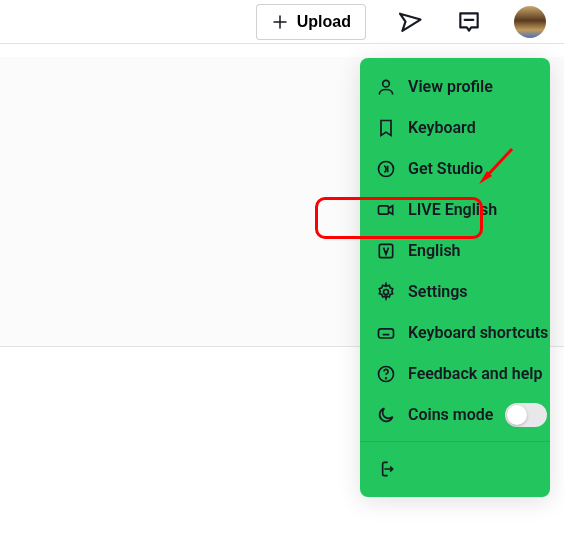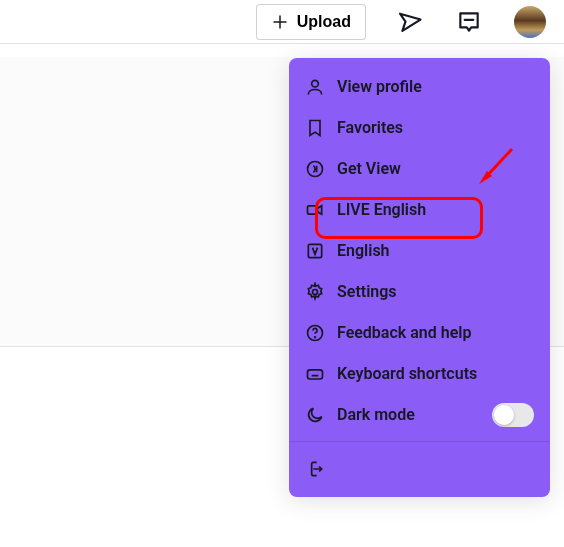--- a/index.html
+++ b/index.html
@@ -32,22 +32,22 @@
     width:32px;height:32px;border-radius:50%;
     background:linear-gradient(180deg,#c8a86a 0%,#5a3a20 45%,#c19a5b 75%,#4a70c0 100%);
     cursor:pointer;
   }
   .content-strip{
     position:absolute;left:0;right:0;top:57px;height:290px;
     background:#fbfbfb;
     border-bottom:1px solid rgba(22,24,35,.1);
   }
   .dropdown{
-    position:absolute;top:58px;right:14px;width:261px;
-    background:#8b5cf6;border-radius:8px;
+    position:absolute;top:58px;right:14px;width:190px;
+    background:#22c55e;border-radius:8px;
     box-shadow:0 4px 24px rgba(0,0,0,.12);
     padding:8px 0;
     z-index:10;
   }
   .item{
     display:flex;align-items:center;gap:12px;
     padding:0 16px;height:41px;
     font-size:16px;font-weight:600;
     cursor:pointer;white-space:nowrap;
   }
@@ -111,30 +111,30 @@
         </svg>
       </span>
     <span class="label">View profile</span>
   </div>
   <div class="item">
     <span class="ico">
         <svg viewBox="0 0 24 24" fill="none" stroke="currentColor" stroke-width="2">
           <path d="M6 3h12v18l-6-4-6 4z"></path>
         </svg>
       </span>
-    <span class="label">Favorites</span>
+    <span class="label">Keyboard</span>
   </div>
   <div class="item">
     <span class="ico">
         <svg viewBox="0 0 24 24" fill="none" stroke="currentColor" stroke-width="2">
           <circle cx="12" cy="12" r="9"></circle>
           <path d="M10 8c1 .5 2 2 2 4s-1 3.5-2 4M14 8v8"></path>
         </svg>
       </span>
-    <span class="label">Get View</span>
+    <span class="label">Get Studio</span>
   </div>
   <div class="item">
     <span class="ico">
         <svg viewBox="0 0 24 24" fill="none" stroke="currentColor" stroke-width="2">
           <rect x="3" y="7" width="12" height="10" rx="2"></rect>
           <path d="M15 10l5-3v10l-5-3"></path>
         </svg>
       </span>
     <span class="label">LIVE English</span>
   </div>
@@ -148,47 +148,47 @@
     <span class="label">English</span>
   </div>
   <div class="item">
     <span class="ico">
         <svg viewBox="0 0 24 24" fill="none" stroke="currentColor" stroke-width="2">
           <circle cx="12" cy="12" r="3"></circle>
           <path d="M12 2l1 3 3-1 1 3 3 1-1 3 1 3-3 1-1 3-3-1-1 3-1-3-3 1-1-3-3-1 1-3-1-3 3-1 1-3 3 1z"></path>
         </svg>
       </span>
     <span class="label">Settings</span>
+  </div>
+  <div class="item">
+    <span class="ico">
+        <svg viewBox="0 0 24 24" fill="none" stroke="currentColor" stroke-width="2">
+          <rect x="3" y="7" width="18" height="11" rx="3"></rect>
+          <path d="M7 11h.01M11 11h.01M15 11h.01M8 14h8"></path>
+        </svg>
+      </span>
+    <span class="label">Keyboard shortcuts</span>
   </div>
   <div class="item">
     <span class="ico">
         <svg viewBox="0 0 24 24" fill="none" stroke="currentColor" stroke-width="2">
           <circle cx="12" cy="12" r="9"></circle>
           <path d="M9.5 9a2.5 2.5 0 1 1 3.5 2.3c-.8.4-1 1-1 1.7"></path>
           <circle cx="12" cy="17" r=".5" fill="currentColor"></circle>
         </svg>
       </span>
     <span class="label">Feedback and help</span>
   </div>
   <div class="item">
     <span class="ico">
         <svg viewBox="0 0 24 24" fill="none" stroke="currentColor" stroke-width="2">
-          <rect x="3" y="7" width="18" height="11" rx="3"></rect>
-          <path d="M7 11h.01M11 11h.01M15 11h.01M8 14h8"></path>
-        </svg>
-      </span>
-    <span class="label">Keyboard shortcuts</span>
-  </div>
-  <div class="item">
-    <span class="ico">
-        <svg viewBox="0 0 24 24" fill="none" stroke="currentColor" stroke-width="2">
           <path d="M20 14A8 8 0 1 1 10 4a6 6 0 0 0 10 10z"></path>
         </svg>
       </span>
-    <span class="label">Dark mode</span>
+    <span class="label">Coins mode</span>
     <span class="toggle"></span>
   </div>
   <div class="sep"></div>
   <div class="item">
     <span class="ico">
         <svg viewBox="0 0 24 24" fill="none" stroke="currentColor" stroke-width="2">
           <path d="M14 4h-4a2 2 0 0 0-2 2v12a2 2 0 0 0 2 2h4"></path>
           <path d="M10 12h10M17 9l3 3-3 3"></path>
         </svg>
       </span>

